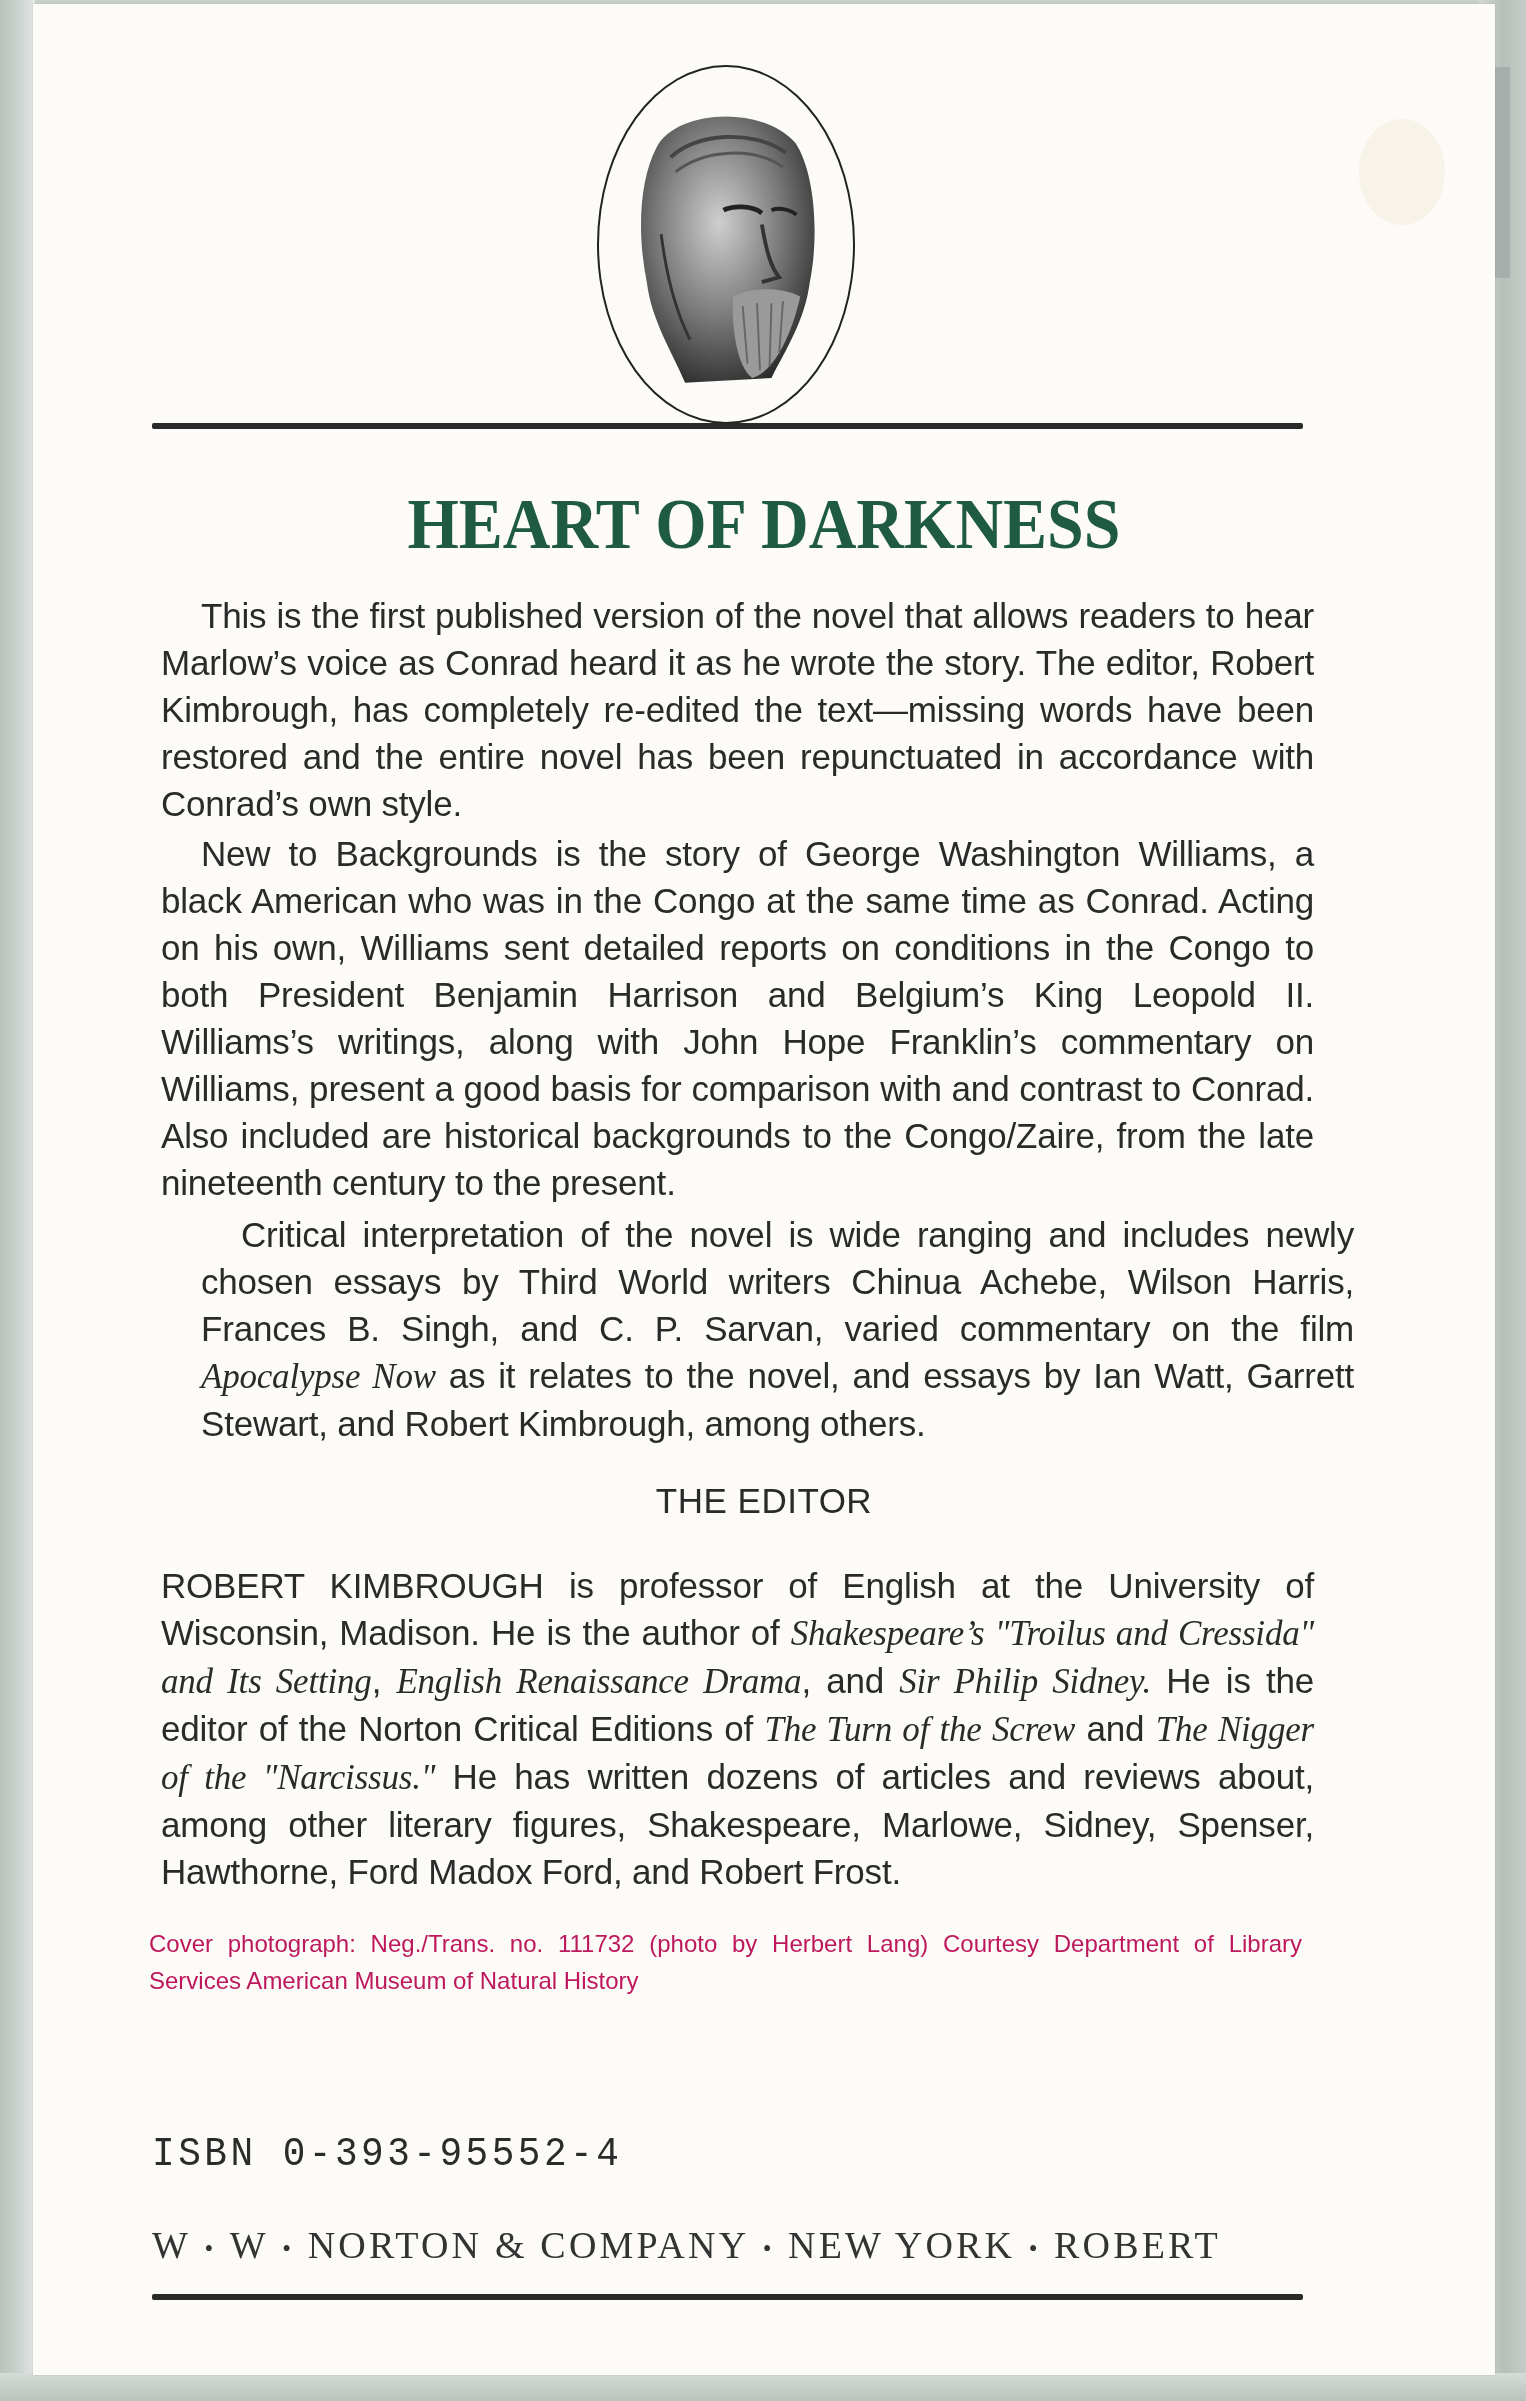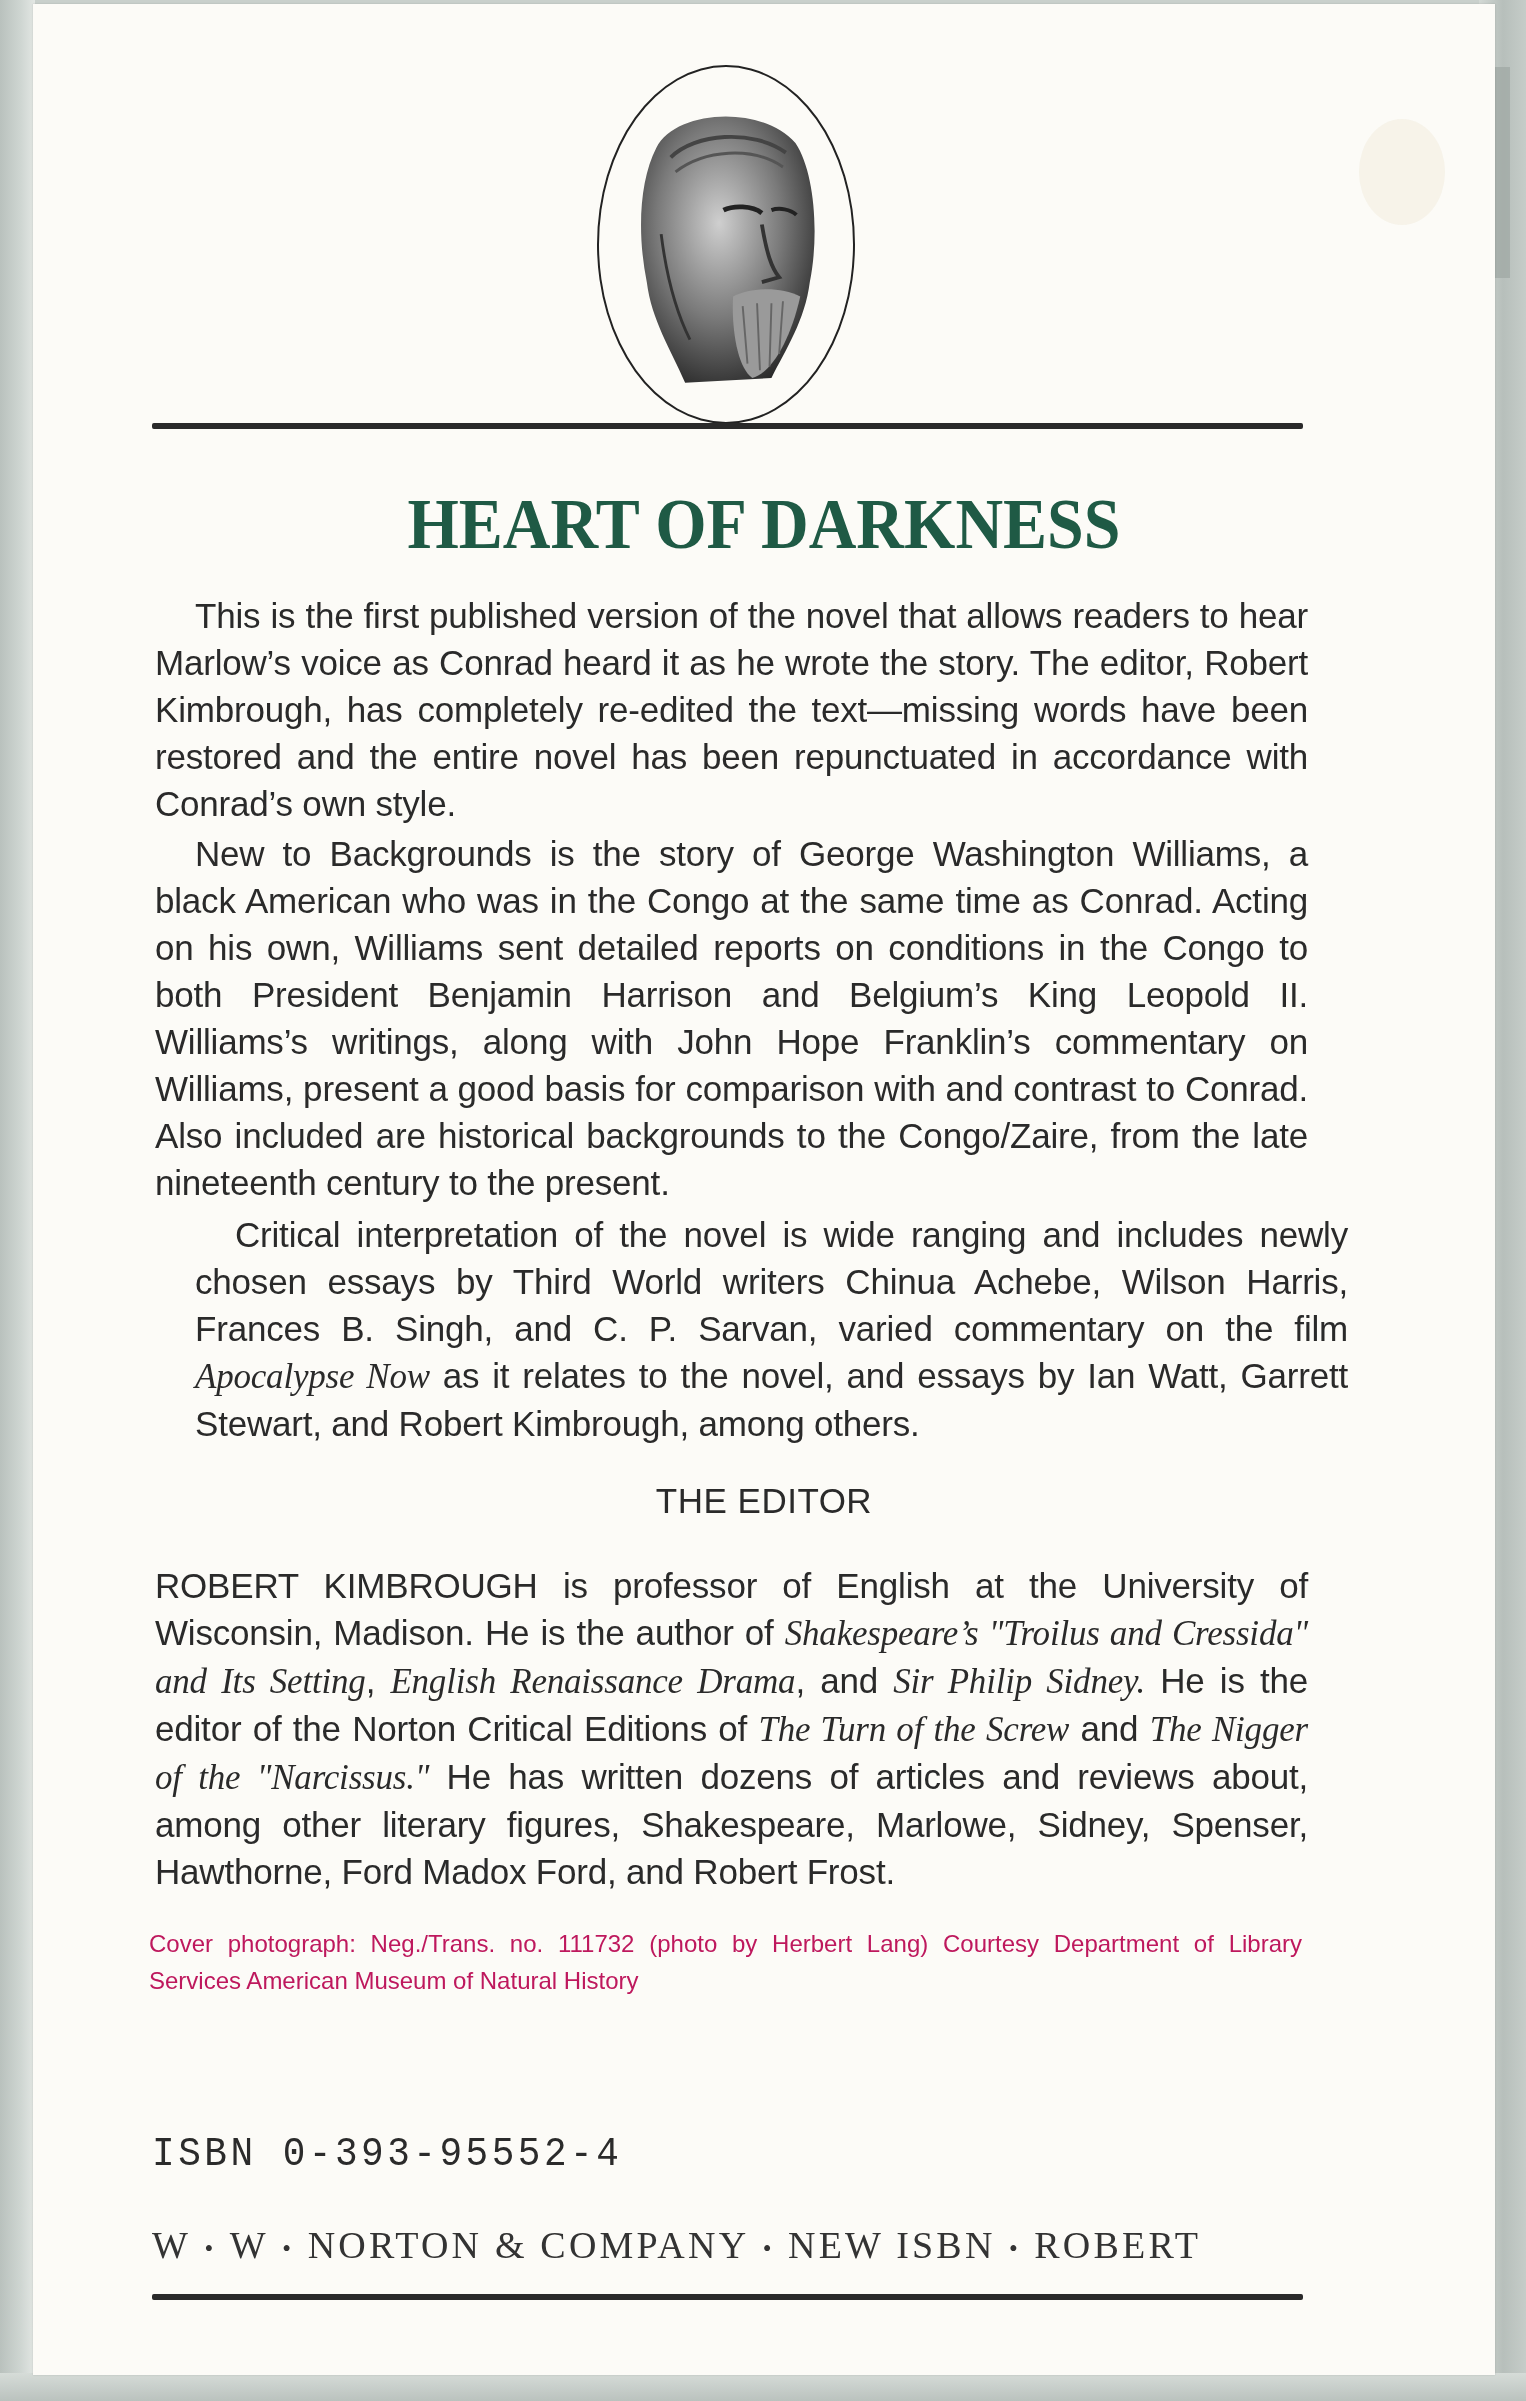--- a/index.html
+++ b/index.html
@@ -46,21 +46,21 @@
   }
   .rule.top { left: 119px; top: 419px; width: 1151px; }
   .rule.bottom { left: 119px; top: 2290px; width: 1151px; }
 
   .title {
     position: absolute; left: 0; top: 480px; width: 1462px; text-align: center;
     font-family: "Liberation Serif", serif; font-weight: bold;
     font-size: 71px; letter-spacing: 0px; color: #1f5a45; transform: scaleX(0.93);
   }
   .body-text {
-    position: absolute; left: 122px; width: 1153px;
+    position: absolute; left: 128px; width: 1153px;
     font-family: "Liberation Sans", "DejaVu Sans", sans-serif;
     font-size: 35px; line-height: 47px; color: #2a2a2a;
     text-align: justify; letter-spacing: -0.2px;
   }
   .body-text p { margin: 0; text-indent: 40px; }
   .body-text .noindent { text-indent: 0; }
   .body-text i { font-family: "Liberation Serif", serif; font-style: italic; }
   .p1 { top: 588px; }
   .p2 { top: 826px; }
   .p3 { top: 1207px; margin-left: 40px; }
@@ -146,18 +146,18 @@
     <p class="noindent"><span>ROBERT KIMBROUGH is professor of English at the University of Wisconsin, Madison. He is the author of </span><i>Shakespeare’s "Troilus and Cressida" and Its Setting</i><span>, </span><i>English Renaissance Drama</i><span>, and </span><i>Sir Philip Sidney.</i><span> He is the editor of the Norton Critical Editions of </span><i>The Turn of the Screw</i><span> and </span><i>The Nigger of the "Narcissus."</i><span> He has written dozens of articles and reviews about, among other literary figures, Shakespeare, Marlowe, Sidney, Spenser, Hawthorne, Ford Madox Ford, and Robert Frost.</span></p>
   </div>
 
   <div class="credits">
     <p>Cover photograph: Neg./Trans. no. 111732 (photo by Herbert Lang) Courtesy Department of Library Services American Museum of Natural History</p>
   </div>
 
   <div class="isbn">ISBN 0-393-95552-4</div>
 
   <div class="publisher">
-    <span>W</span><span class="sep">•</span><span>W</span><span class="sep">•</span><span>NORTON &amp; COMPANY</span><span class="sep">•</span><span>NEW ISBN</span><span class="sep">•</span><span>ROBERT</span>
+    <span>W</span><span class="sep">•</span><span>W</span><span class="sep">•</span><span>NORTON &amp; COMPANY</span><span class="sep">•</span><span>NEW YORK</span><span class="sep">•</span><span>ROBERT</span>
   </div>
 
   <div class="rule bottom"></div>
 </div>
 
 
 </body></html>

